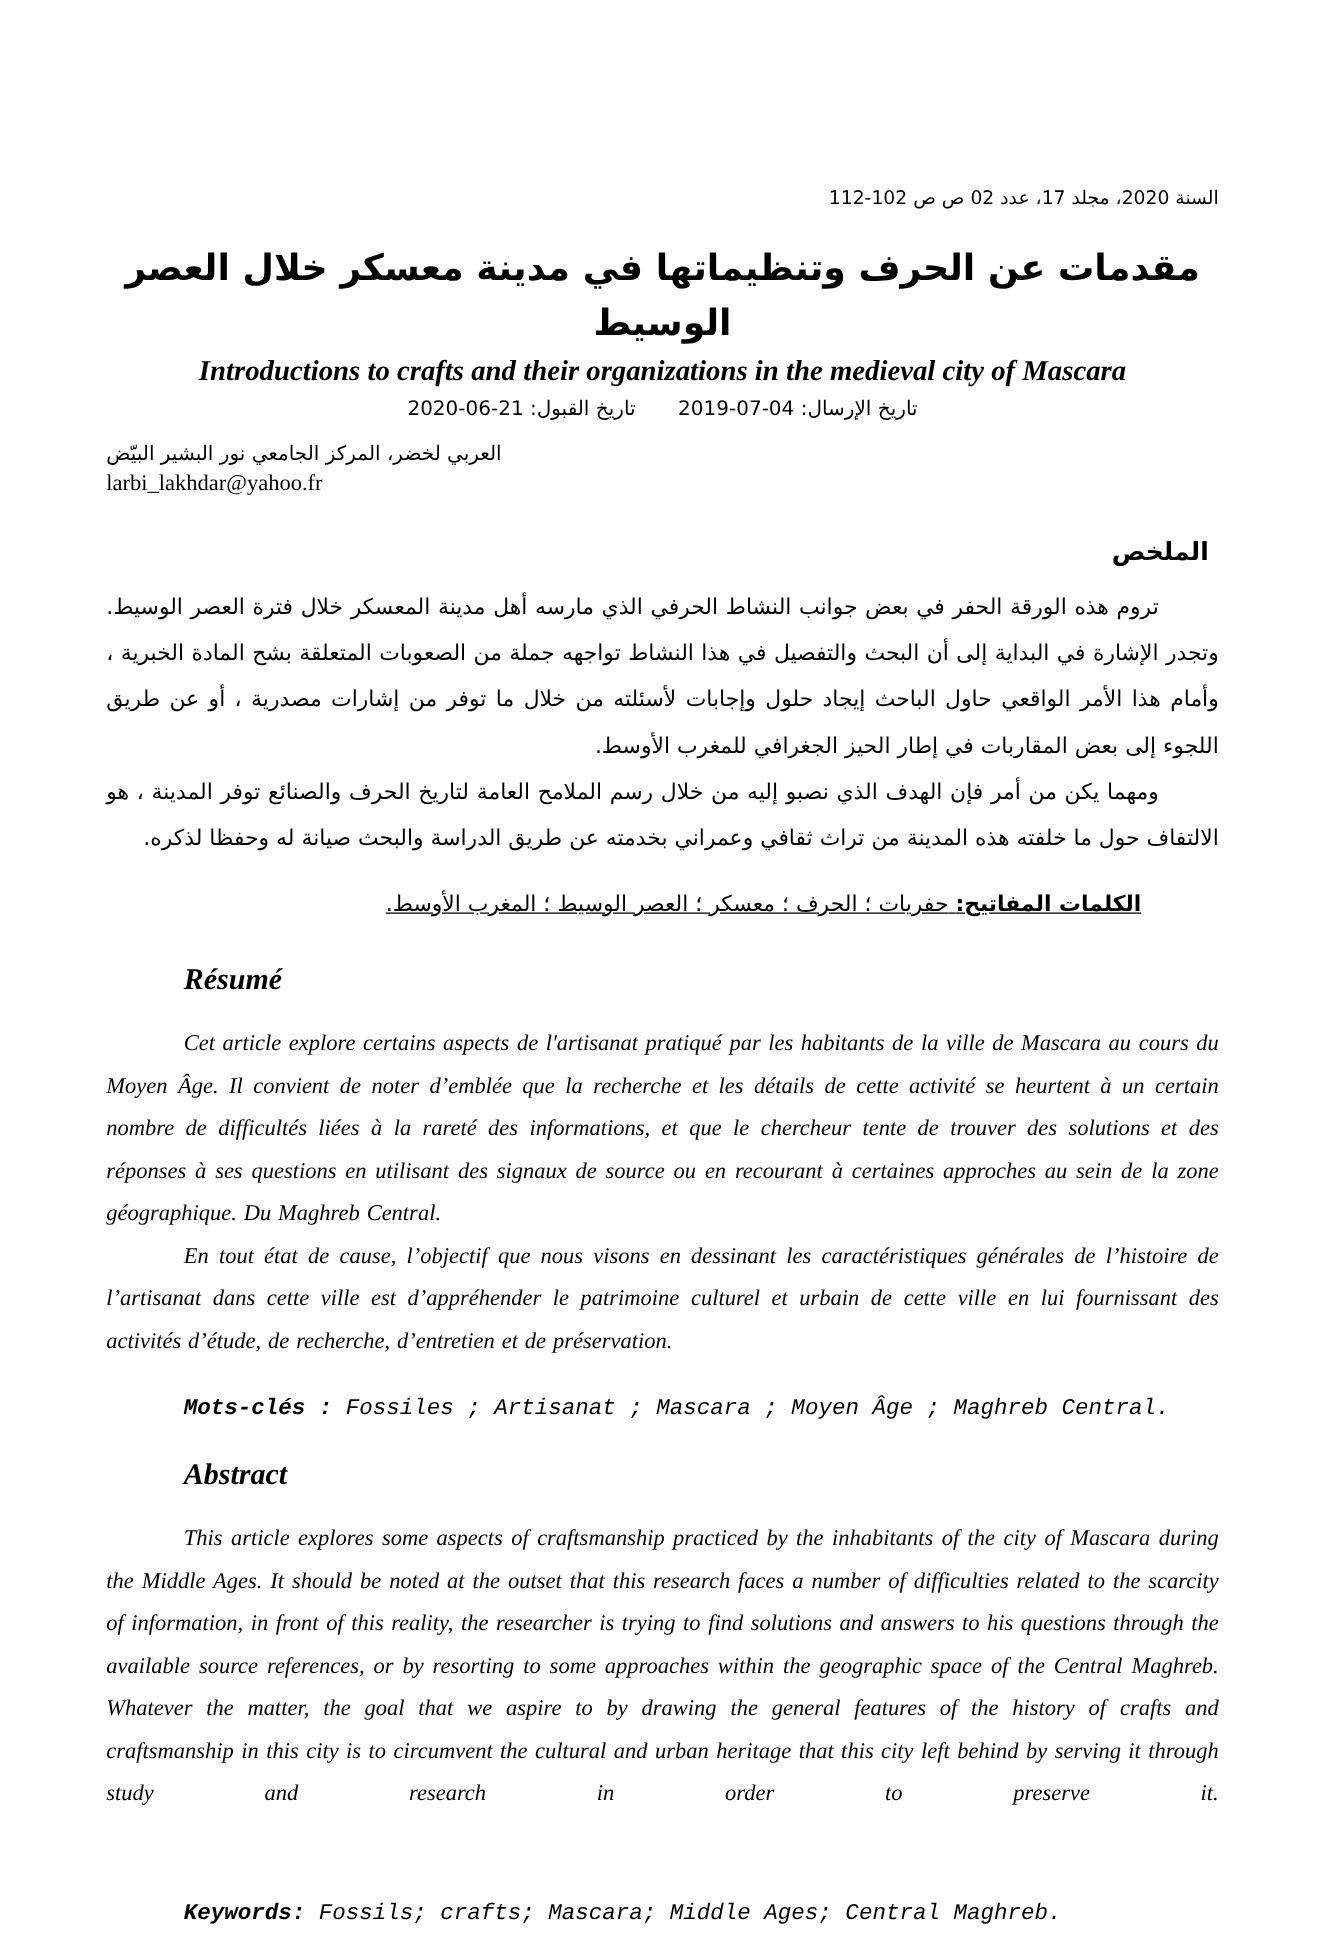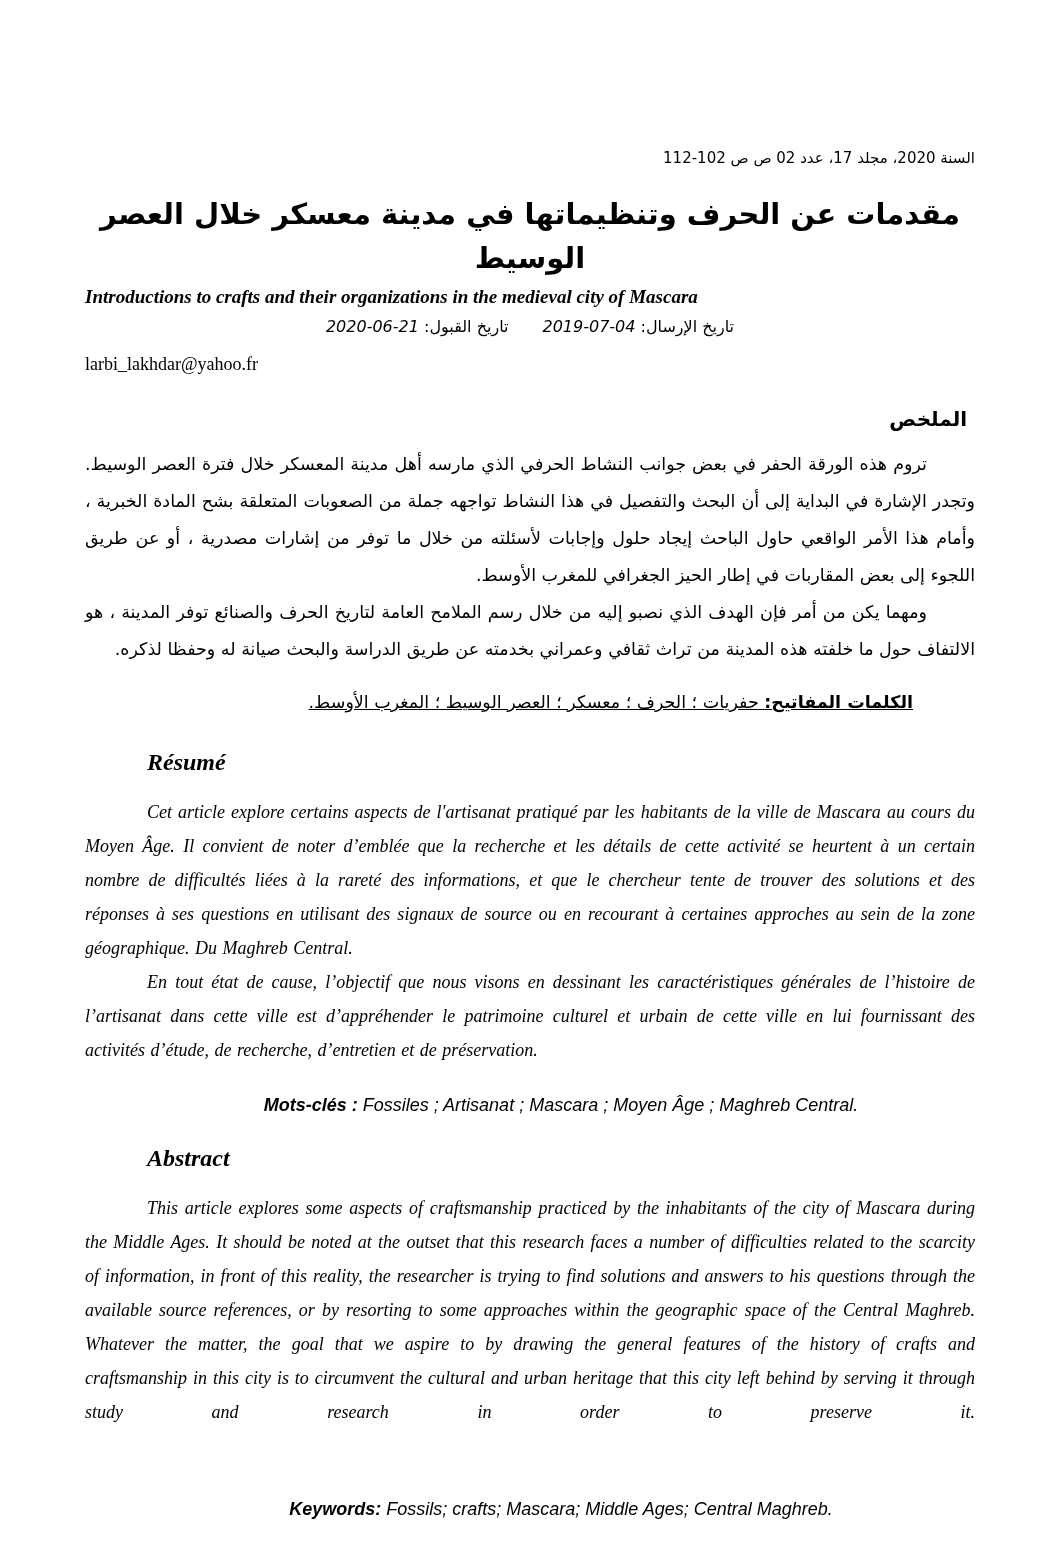--- a/index.html
+++ b/index.html
@@ -28,39 +28,40 @@
     margin-top:24px;
     text-align:center;
     direction:rtl;
     font-family:"DejaVu Sans", sans-serif;
     font-weight:bold;
     font-size:29px;
     line-height:44px;
   }
   .title-en {
     margin-top:4px;
+    text-align:center;
     font-family:"Liberation Serif", serif;
     font-weight:bold;
     font-style:italic;
-    font-size:19px;
+    font-size:23px;
     line-height:26px;
   }
 
   
   .dates {
     margin-top:6px;
     direction:rtl;
     display:flex;
     justify-content:center;
     gap:34px;
     font-family:"DejaVu Sans", sans-serif;
     font-size:16px;
     line-height:22px;
   }
-  .dates .dval { direction:ltr; unicode-bidi:isolate;font-style:italic; }
+  .dates .dval { direction:ltr; unicode-bidi:isolate; }
 
   
   .author-block { margin-top:14px; }
   .author {
     direction:rtl;
     text-align:left;
     font-family:"DejaVu Sans", sans-serif;
     font-size:16px;
     line-height:22px;
   }
@@ -117,26 +118,25 @@
     font-family:"Liberation Serif", serif;
     font-style:italic;
     font-size:18px;
     line-height:34px;
     text-indent:62px;
     word-spacing:1px;
   }
   .latin-p.cont { margin-top:0; }
   .latin-p.justify-last { text-align-last:justify; }
   .kw-line {
-    font-family:Liberation Sans, sans-serif;
+    font-family:Liberation Mono, monospace;
     font-style:italic;
     font-size:18px;
     line-height:24px;
     text-indent:62px;
-    text-align:center;
   }
   .kw-line .kw-label { font-weight:bold; }
   .kw-fr { margin-top:26px; }
   .kw-en { margin-top:68px; }
 </style>
 </head>
 <body>
 
 <div class="page">
 
@@ -151,20 +151,21 @@
       <span>تاريخ الإرسال:</span>
       <span class="dval">2019-07-04</span>
     </span>
     <span>
       <span>تاريخ القبول:</span>
       <span class="dval">2020-06-21</span>
     </span>
   </div>
 
   <div class="author-block">
+    <div class="author">العربي لخضر، المركز الجامعي نور البشير البيّض</div>
     <div class="email">larbi_lakhdar@yahoo.fr</div>
   </div>
 
   <div class="heading-ar">الملخص</div>
 
   <div class="ar-body">
     <p>تروم هذه الورقة الحفر في بعض جوانب النشاط الحرفي الذي مارسه أهل مدينة المعسكر خلال فترة العصر الوسيط. وتجدر الإشارة في البداية إلى أن البحث والتفصيل في هذا النشاط تواجهه جملة من الصعوبات المتعلقة بشح المادة الخبرية ، وأمام هذا الأمر الواقعي حاول الباحث إيجاد حلول وإجابات لأسئلته من خلال ما توفر من إشارات مصدرية ، أو عن طريق اللجوء إلى بعض المقاربات في إطار الحيز الجغرافي للمغرب الأوسط.</p>
     <p>ومهما يكن من أمر فإن الهدف الذي نصبو إليه من خلال رسم الملامح العامة لتاريخ الحرف والصنائع توفر المدينة ، هو الالتفاف حول ما خلفته هذه المدينة من تراث ثقافي وعمراني بخدمته عن طريق الدراسة والبحث صيانة له وحفظا لذكره.</p>
   </div>
 

